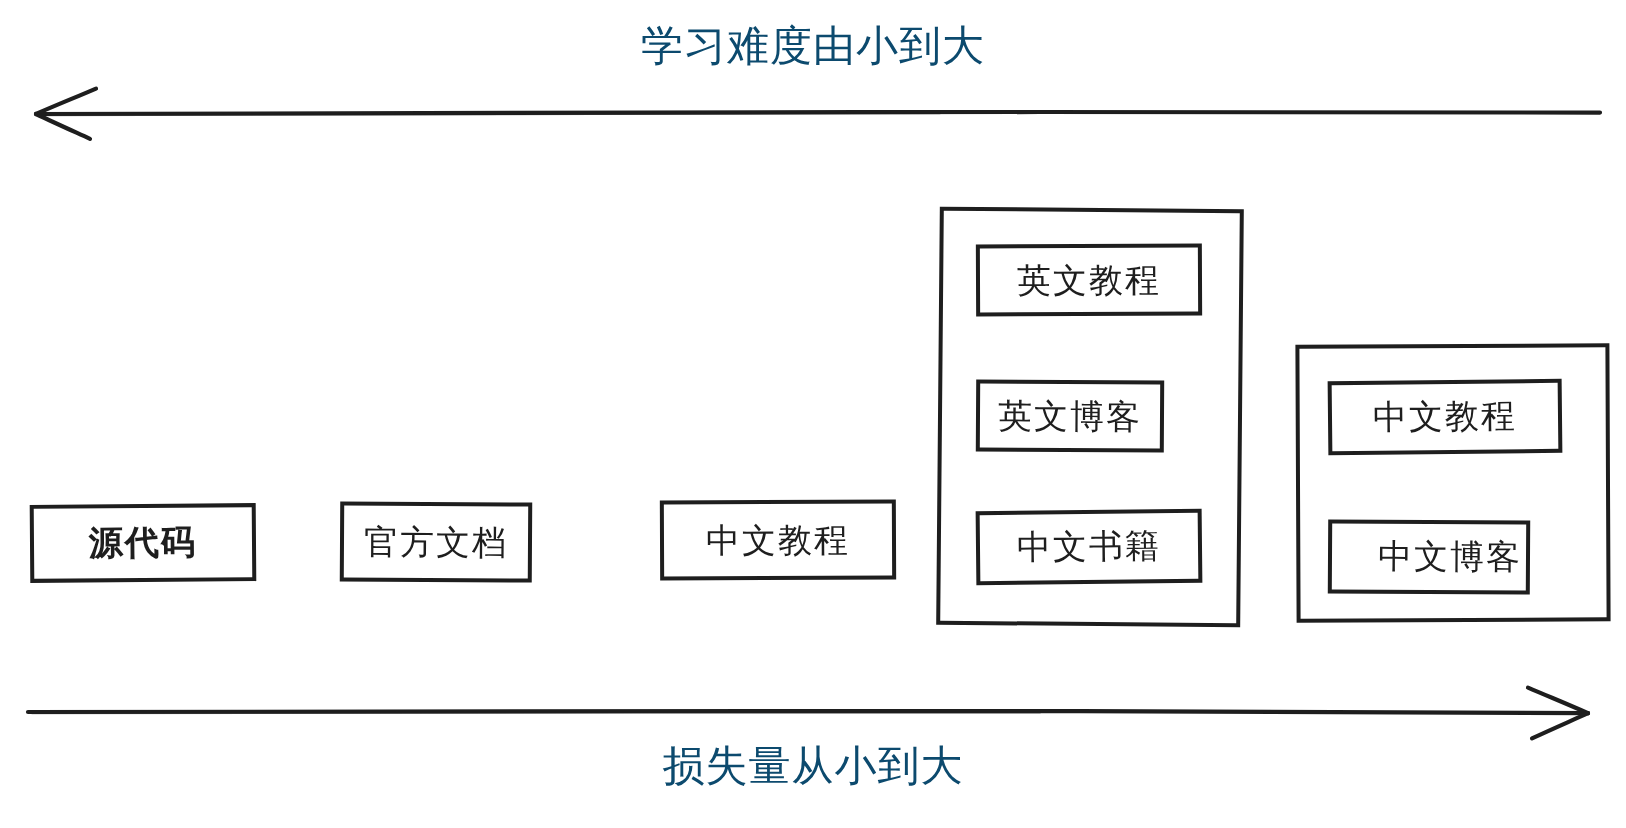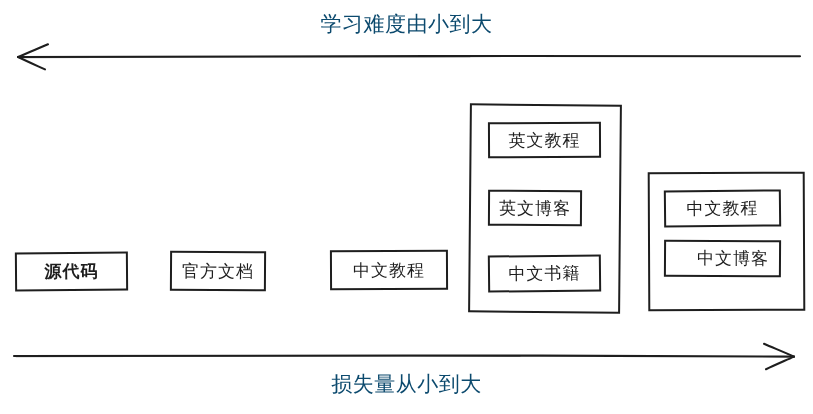--- a/index.html
+++ b/index.html
@@ -101,13 +101,13 @@
 <div class="node sketch-c" style="left:488px; top:122px; width:113px; height:36px;text-align:right;">英文教程</div>
 
 <div class="node sketch-b" style="left:488px; top:190px; width:94px; height:36px;">英文博客</div>
 
 <div class="node sketch-e" style="left:488px; top:255px; width:113px; height:37px;">中文书籍</div>
 
 <div class="group-box sketch-c" style="left:648px; top:172px; width:157px; height:139px;"></div>
 
 <div class="node sketch-e" style="left:664px; top:190px; width:117px; height:37px;">中文教程</div>
 
-<div class="node sketch-b" style="left:664px; top:240px; width:117px; height:37px;padding-left:21px;">中文博客</div>
+<div class="node sketch-b" style="left:664px; top:260px; width:101px; height:37px;padding-left:21px;">中文博客</div>
 
 </body></html>

